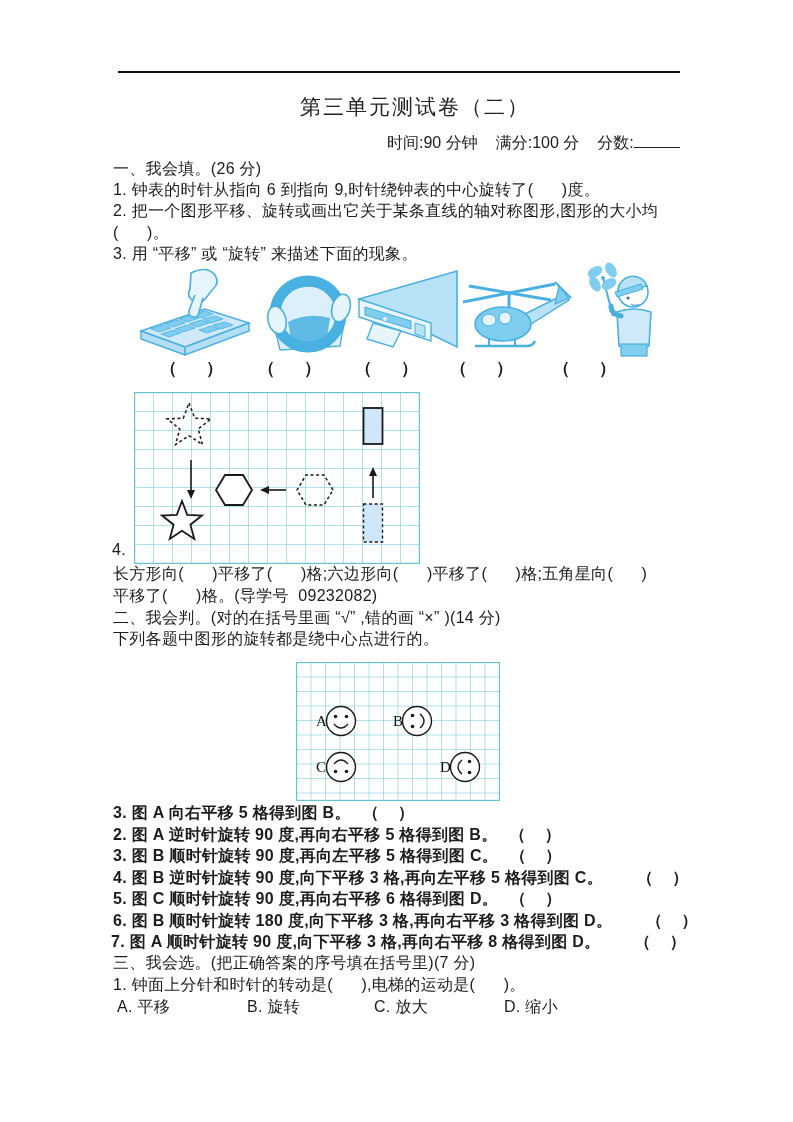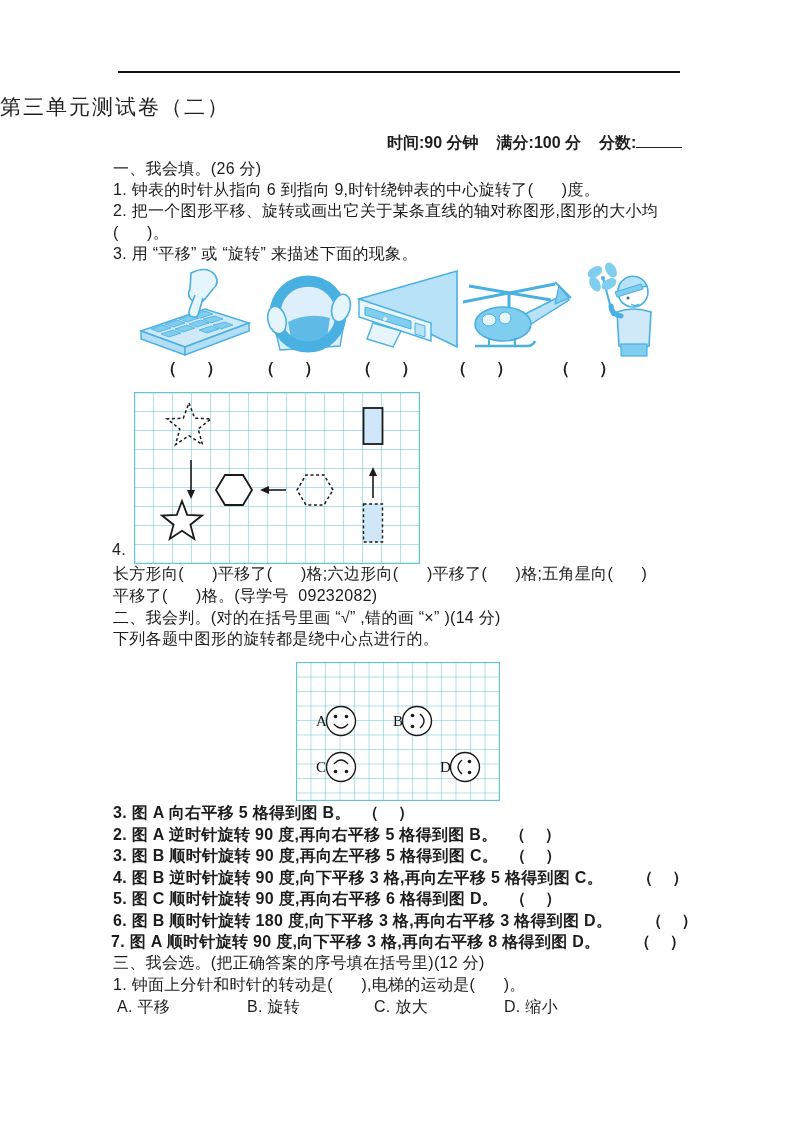--- a/index.html
+++ b/index.html
@@ -2,23 +2,23 @@
 <html><head>
 <meta charset="utf-8">
 <style>
   html,body{margin:0;padding:0;}
   body{
     width:793px;height:1122px;position:relative;background:#ffffff;
     font-family:"Liberation Sans",sans-serif;color:#1c1c1c;overflow:hidden;
   }
   .abs{position:absolute;white-space:pre;}
   .rule{position:absolute;left:118px;top:71px;width:562px;height:2px;background:#111;}
-  .title{position:absolute;left:0;right:0;top:93px;
-    font-family:"Liberation Serif",serif;font-size:21px;letter-spacing:2px;color:#222;}
-  .info{left:387px;top:133px;font-size:16px;font-weight:700;}
+  .title{position:absolute;left:0;right:0;top:93px;text-align:center;
+    font-family:"Liberation Serif",serif;font-size:21px;letter-spacing:2px;color:#222;padding-left:37px;}
+  .info{left:387px;top:133px;font-size:16px;font-weight:400;}
   .info .seg{margin-right:18px;}
   .score-blank{display:inline-block;width:46px;height:13px;border-bottom:1.6px solid #222;vertical-align:baseline;}
   .line{font-size:16px;line-height:20px;font-weight:400;letter-spacing:.3px;}
   .qline{position:absolute;font-size:16px;line-height:20px;font-weight:600;letter-spacing:.3px;white-space:pre;display:flex;}
   .blank{margin-left:12px;}
   .blank.wide{margin-left:34px;}
   .pblank{position:absolute;top:357px;font-size:17px;font-weight:700;letter-spacing:2px;white-space:pre;}
   svg{display:block;}
   .fig{position:absolute;}
 </style>
@@ -189,18 +189,18 @@
 </div>
 
 <div class="qline" style="left:113px;top:803px"><span>3. 图 A 向右平移 5 格得到图 B。</span><span class="blank">（    ）</span></div>
 <div class="qline" style="left:113px;top:825px"><span>2. 图 A 逆时针旋转 90 度,再向右平移 5 格得到图 B。</span><span class="blank">（    ）</span></div>
 <div class="qline" style="left:113px;top:846px"><span>3. 图 B 顺时针旋转 90 度,再向左平移 5 格得到图 C。</span><span class="blank">（    ）</span></div>
 <div class="qline" style="left:113px;top:868px"><span>4. 图 B 逆时针旋转 90 度,向下平移 3 格,再向左平移 5 格得到图 C。</span><span class="blank wide">（    ）</span></div>
 <div class="qline" style="left:113px;top:889px"><span>5. 图 C 顺时针旋转 90 度,再向右平移 6 格得到图 D。</span><span class="blank">（    ）</span></div>
 <div class="qline" style="left:113px;top:911px"><span>6. 图 B 顺时针旋转 180 度,向下平移 3 格,再向右平移 3 格得到图 D。</span><span class="blank wide">（    ）</span></div>
 <div class="qline" style="left:111px;top:932px"><span>7. 图 A 顺时针旋转 90 度,向下平移 3 格,再向右平移 8 格得到图 D。</span><span class="blank wide">（    ）</span></div>
 
-<div class="abs line" style="left:113px;top:953px">三、我会选。(把正确答案的序号填在括号里)(12 分)</div>
+<div class="abs line" style="left:113px;top:953px">三、我会选。(把正确答案的序号填在括号里)(7 分)</div>
 <div class="abs line" style="left:113px;top:975px">1. 钟面上分针和时针的转动是(      ),电梯的运动是(      )。</div>
 <div class="abs line" style="left:117px;top:997px">A. 平移</div>
 <div class="abs line" style="left:247px;top:997px">B. 旋转</div>
 <div class="abs line" style="left:374px;top:997px">C. 放大</div>
 <div class="abs line" style="left:504px;top:997px">D. 缩小</div>
 
 </body></html>

